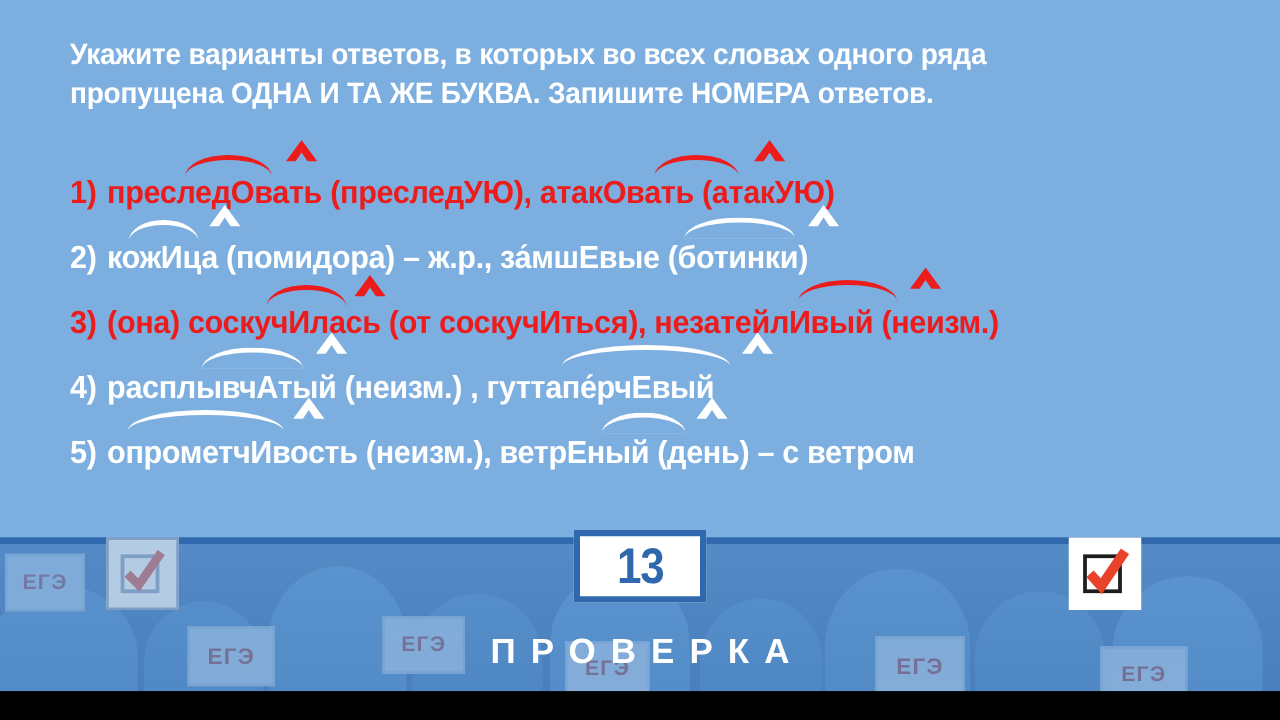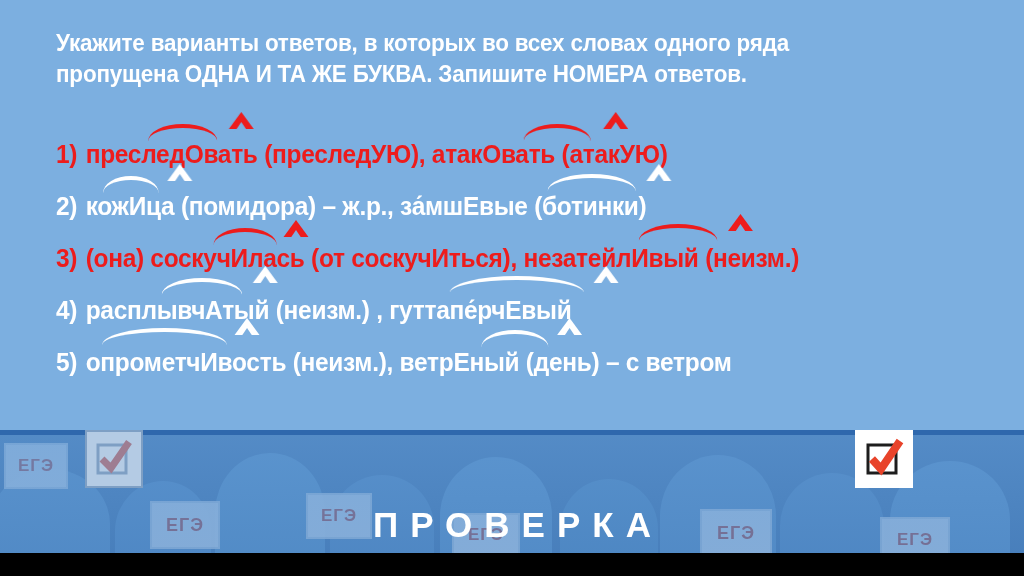--- a/index.html
+++ b/index.html
@@ -185,21 +185,21 @@
 
   
   .proverka {
     position: absolute;
     left: 0;
     right: 0;
     top: 505px;
     text-align: center;
     color: #ffffff;
     font-weight: bold;
-    font-size: 35px;
+    font-size: 28px;
     letter-spacing: 12px;
     text-indent: 12px;
     z-index: 6;
   }
 </style>
 </head>
 <body>
 
 <div id="slide">
 
@@ -277,20 +277,23 @@
     <div class="band-tint"></div>
   </div>
 
   <div class="tile left">
     <svg width="42" height="42" viewBox="0 0 42 42">
       <rect x="5" y="7" width="28" height="28" fill="none" stroke="#7e9fc4" stroke-width="3"></rect>
       <path d="M9 21 L18 30 L36 4" fill="none" stroke="#9e7d92" stroke-width="7" stroke-linecap="butt" stroke-linejoin="miter"></path>
     </svg>
   </div>
 
+  <div class="badge">
+    <span>13</span>
+  </div>
 
   <div class="tile right">
     <svg width="42" height="42" viewBox="0 0 42 42">
       <rect x="5" y="7" width="28" height="28" fill="none" stroke="#1d1d1d" stroke-width="3"></rect>
       <path d="M9 21 L18 31 L37 3" fill="none" stroke="#e8432a" stroke-width="8" stroke-linecap="butt" stroke-linejoin="miter"></path>
     </svg>
   </div>
 
   <div class="proverka">ПРОВЕРКА</div>
 

